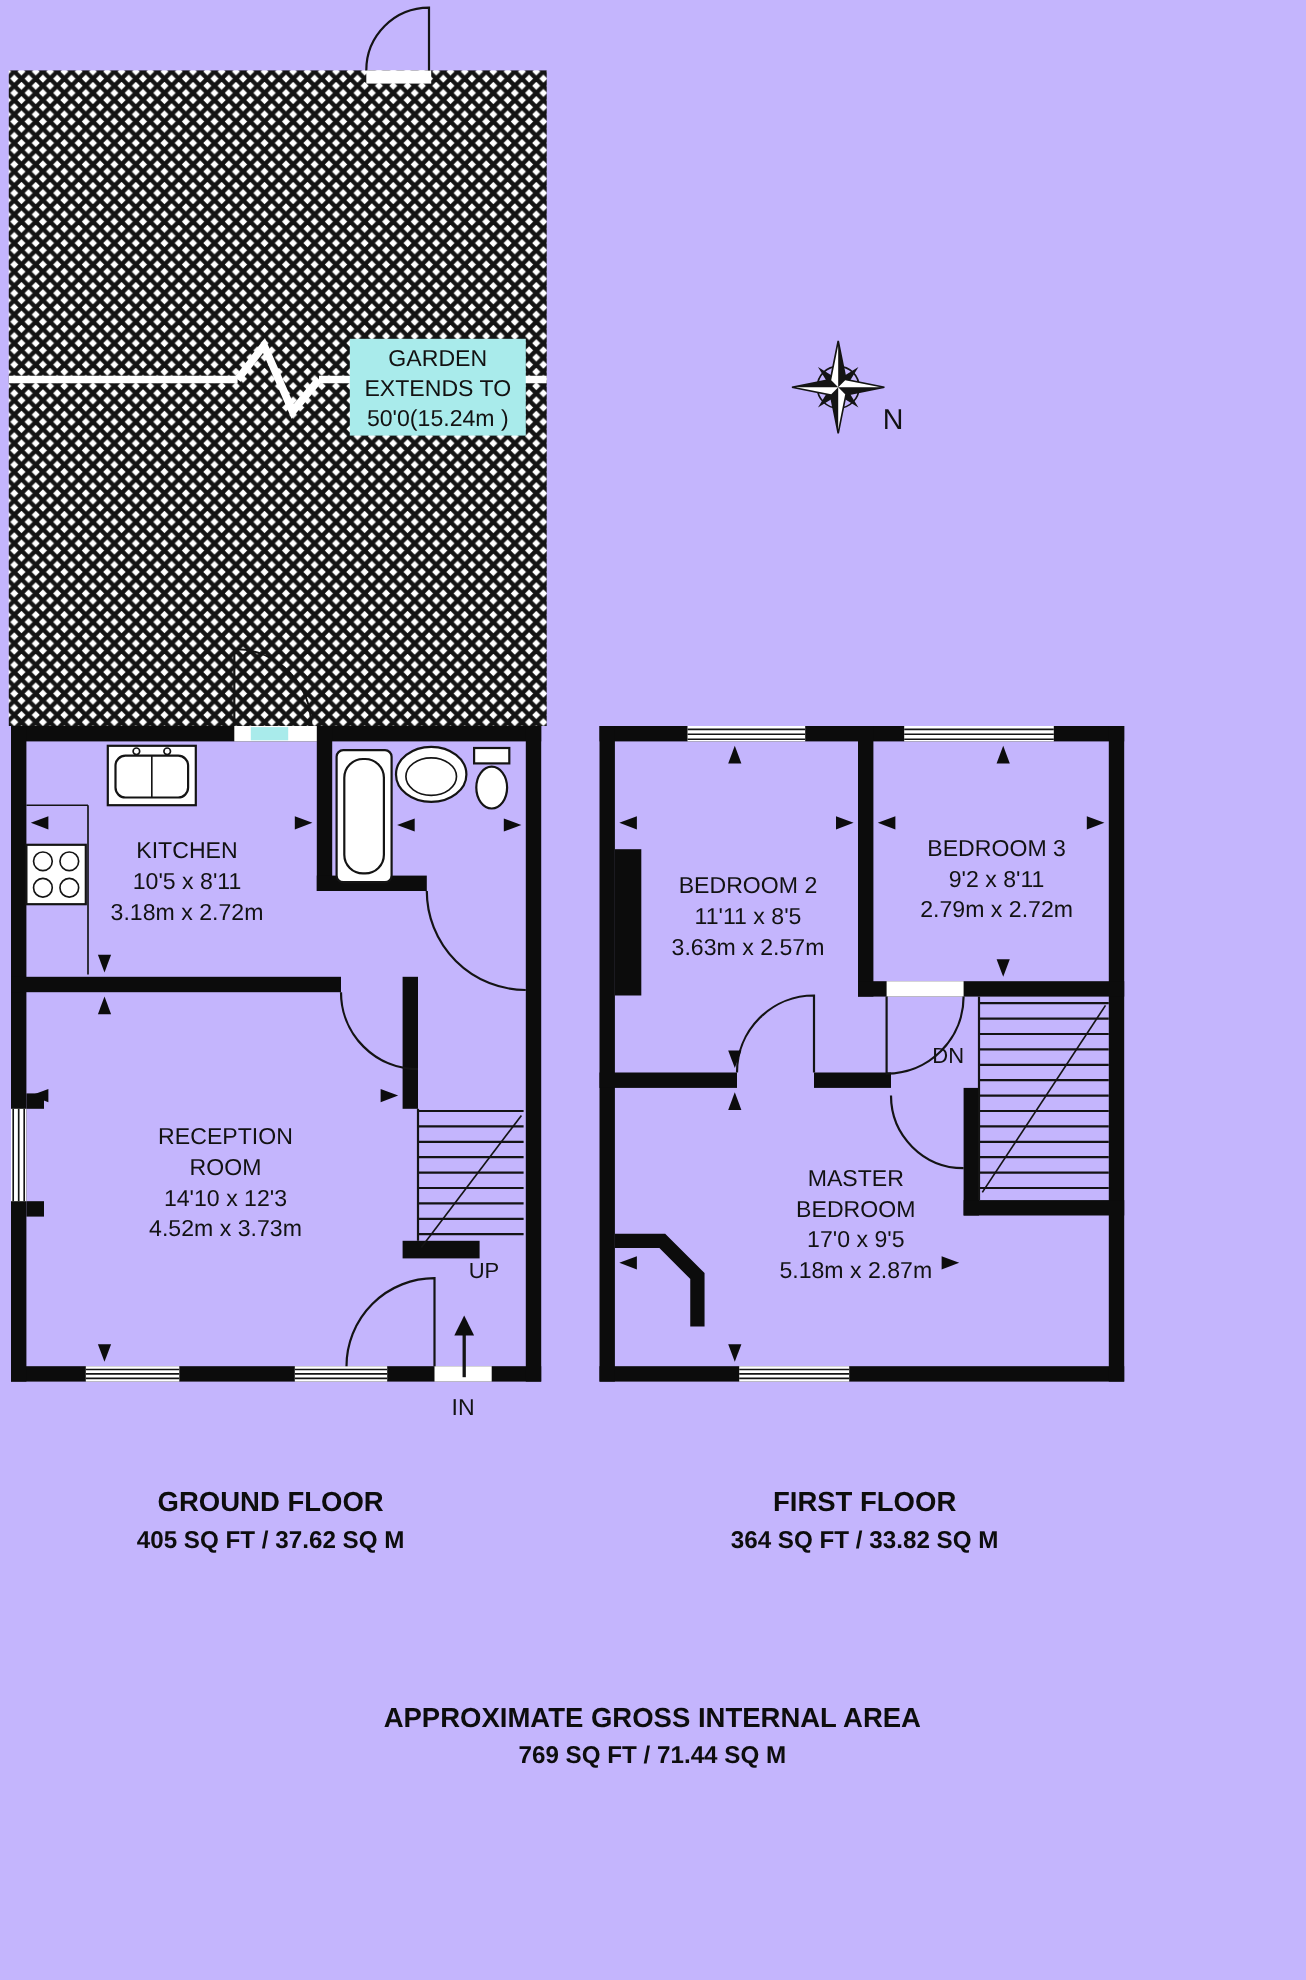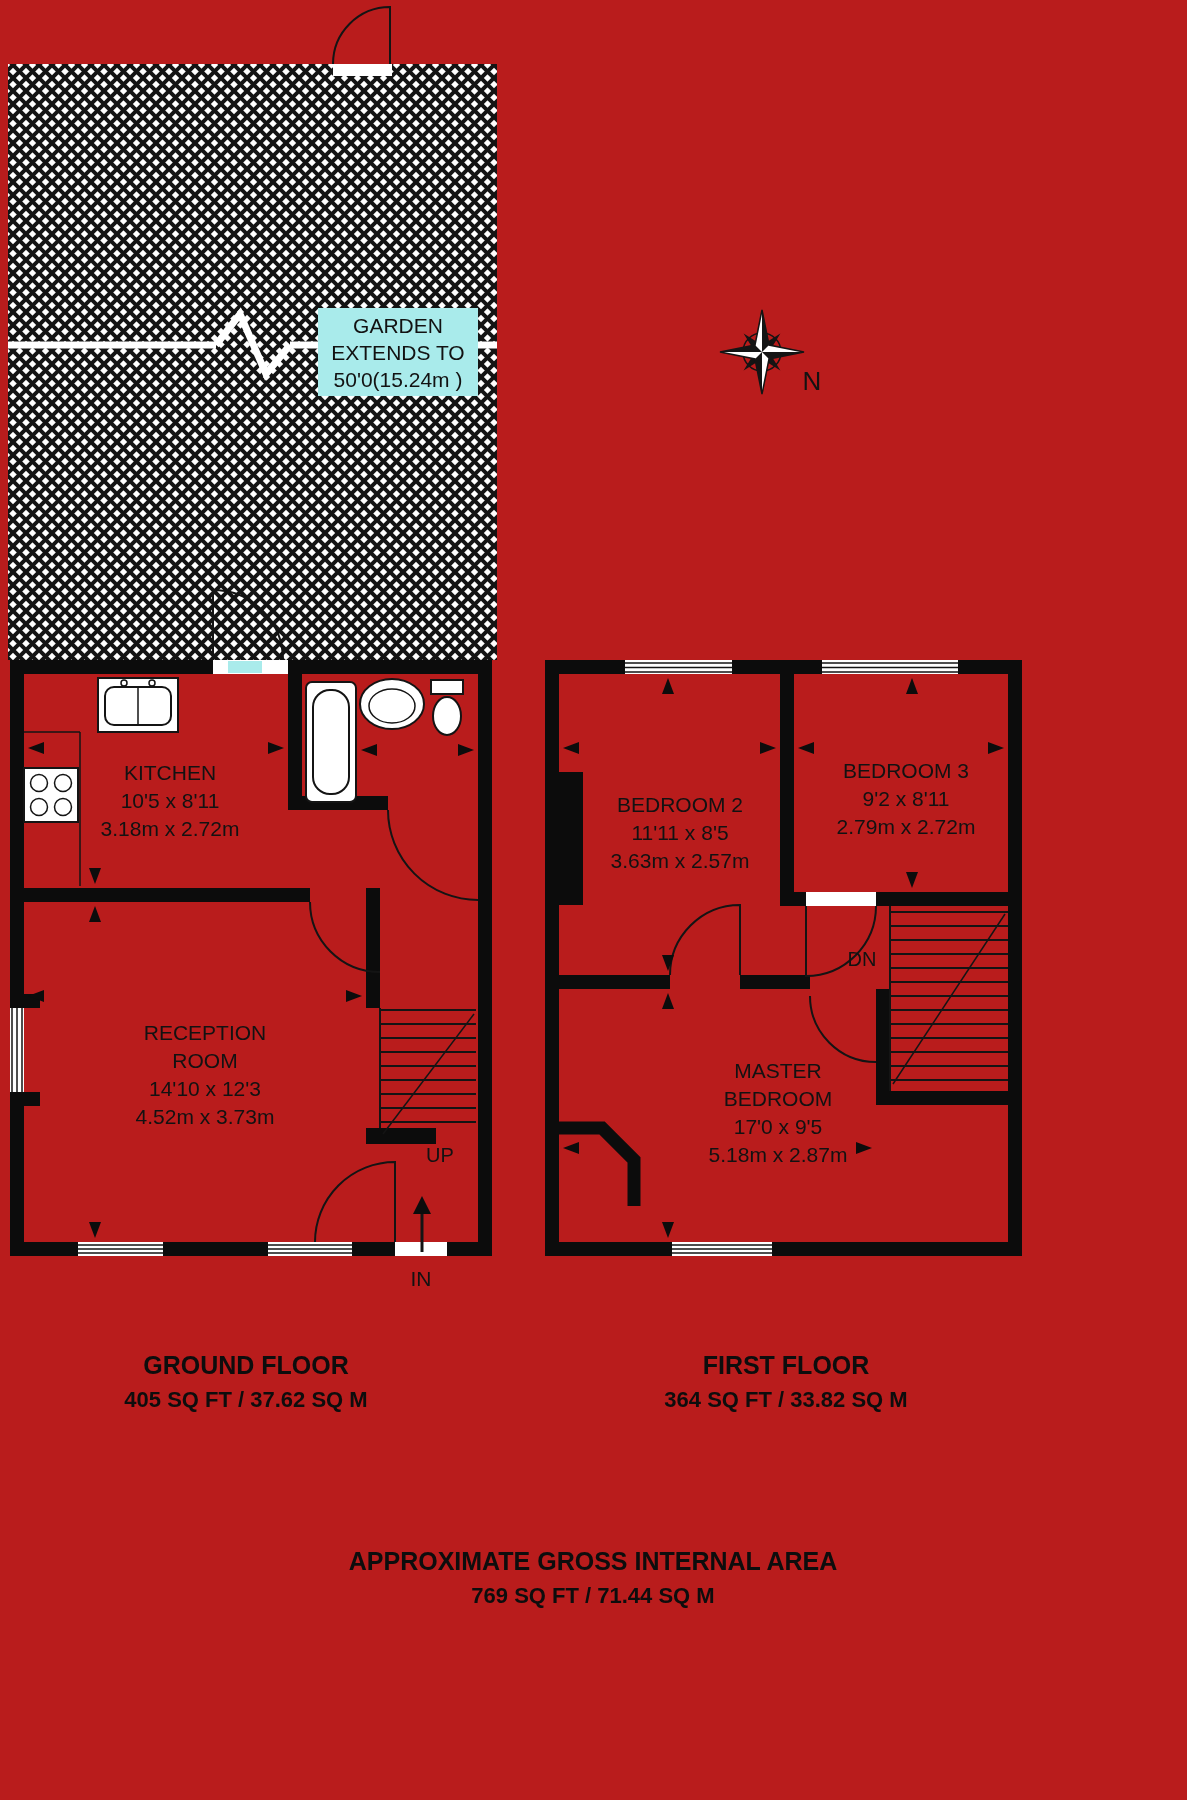--- a/index.html
+++ b/index.html
@@ -1,16 +1,16 @@
 <!DOCTYPE html>
 <html><head>
 <meta charset="utf-8">
 <style>
   html,body{margin:0;padding:0;background:#ffffff;}
-  #canvas{position:relative;width:1187px;height:1800px;background:#b91c1c;overflow:hidden;}
+  #canvas{position:relative;width:1187px;height:1800px;background:#c4b5fd;overflow:hidden;}
   svg{display:block;}
   .wall{fill:#0c0c0c;}
   .white{fill:#ffffff;}
   .ln{stroke:#141414;stroke-width:2;fill:none;}
   .thin{stroke:#141414;stroke-width:1.5;fill:none;}
   .arc{stroke:#141414;stroke-width:2;fill:none;}
   .fix{stroke:#141414;stroke-width:2;fill:#ffffff;}
   .arrow{fill:#0c0c0c;}
   .lbl{font-family:"Liberation Sans",sans-serif;font-size:21px;fill:#121212;text-anchor:middle;}
   .small{font-family:"Liberation Sans",sans-serif;font-size:20px;fill:#121212;text-anchor:middle;}

